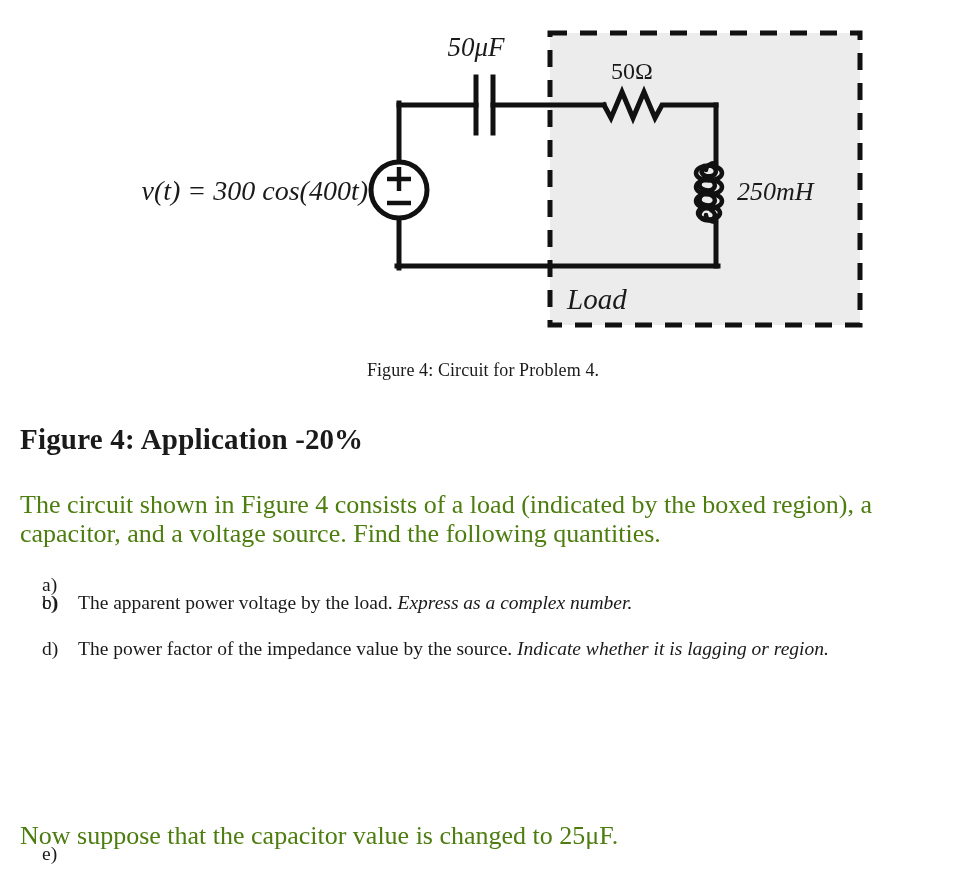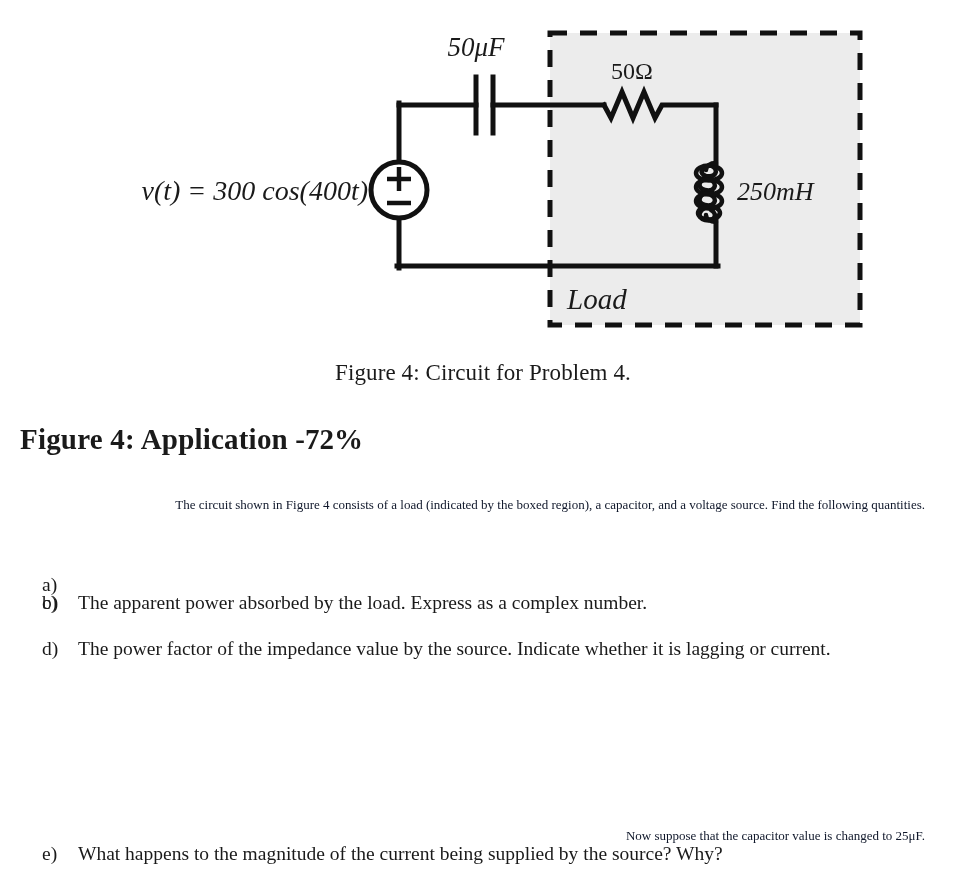--- a/index.html
+++ b/index.html
@@ -27,21 +27,21 @@
     position: absolute;
     left: 0; top: 0;
   }
 
   .fig-caption {
     position: absolute;
     left: 0;
     top: 360px;
     width: 966px;
     text-align: center;
-    font-size: 23px;
+    font-size: 18px;
     letter-spacing: 0.1px;
     color: #1a1a1a;
   }
 
   
   .heading {
     position: absolute;
     left: 20px;
     top: 423px;
     font-size: 29px;
@@ -50,24 +50,23 @@
     white-space: nowrap;
   }
   .heading .pct {
     font-weight: bold;
     letter-spacing: 0px;
   }
 
   .para {
     position: absolute;
     left: 20px;
-    font-size: 13px;
+    font-size: 26px;
     line-height: 29px;
-    color: #0f172a;
-    text-align: right;
+    color: #4d7c0f;
   }
   #intro-para {
     top: 490px;
     width: 905px;
   }
   #followup-para {
     top: 821px;
     width: 905px;
   }
 
@@ -87,20 +86,21 @@
     font-size: 19.5px;
     line-height: 28px;
   }
   .qitem .marker {
     position: absolute;
     left: 42px;
     top: 0;
     width: 30px;
   }
   .qitem .it {
+    font-style: italic;
     text-align: center;
   }
   .qitem-wide { width: 925px; }
 
   #last-item {
     position: absolute;
     left: 0;
     top: 840px;
     width: 966px;
   }
@@ -164,39 +164,39 @@
 
     <text x="364" y="200" text-anchor="end" font-family="'Liberation Serif','DejaVu Serif',serif" font-size="28" font-style="italic" fill="#1a1a1a">v(t) = 300 cos(400t)</text>
 
     <text x="563" y="309" text-anchor="start" font-family="'Liberation Serif','DejaVu Serif',serif" font-size="29" font-style="italic" fill="#1a1a1a">Load</text>
   </svg>
 </div>
 
 <div class="fig-caption">Figure 4: Circuit for Problem 4.</div>
 
 <div class="heading">
-  <span>Figure 4: Application</span><span>&nbsp;</span><span class="pct">-</span><span class="pct">72%</span>
+  <span>Figure 4: Application</span><span>&nbsp;</span><span class="pct">-</span><span class="pct">20%</span>
 </div>
 
 <div class="para" id="intro-para">The circuit shown in Figure 4 consists of a load (indicated by the boxed region), a capacitor, and a voltage source. Find the following quantities.</div>
 
 <ul class="qlist">
   <li class="qitem">
     <span class="marker">a)</span><span class="it"></span>
   </li>
   <li class="qitem">
     <span class="marker">b)</span><span class="it"></span>
   </li>
   <li class="qitem">
-    <span class="marker">c)</span><span>The apparent power absorbed by the load.</span>&nbsp;<span class="it">Express as a complex number.</span>
+    <span class="marker">c)</span><span>The apparent power voltage by the load.</span>&nbsp;<span class="it">Express as a complex number.</span>
   </li>
   <li class="qitem qitem-wide">
-    <span class="marker">d)</span><span>The power factor of the impedance value by the source.</span>&nbsp;<span class="it">Indicate whether it is lagging or current.</span>
+    <span class="marker">d)</span><span>The power factor of the impedance value by the source.</span>&nbsp;<span class="it">Indicate whether it is lagging or region.</span>
   </li>
 </ul>
 
 <div class="para" id="followup-para">Now suppose that the capacitor value is changed to 25μF.</div>
 
 <div id="last-item">
   <div class="qitem">
-    <span class="marker">e)</span><span>What happens to the magnitude of the current being supplied by the source? Why?</span>
+    <span class="marker">e)</span>
   </div>
 </div>
 
 </body></html>

